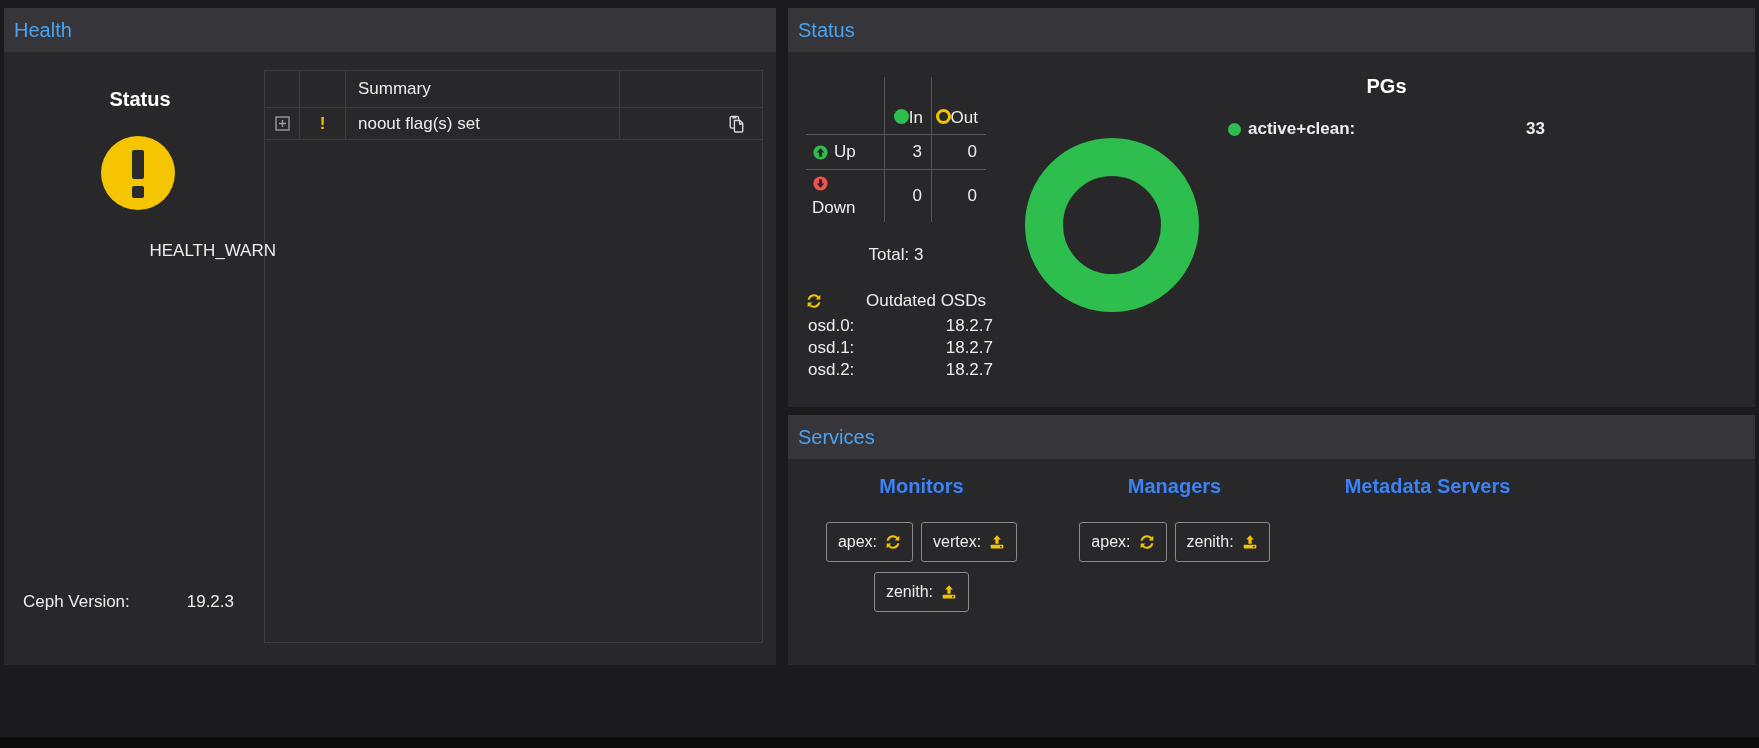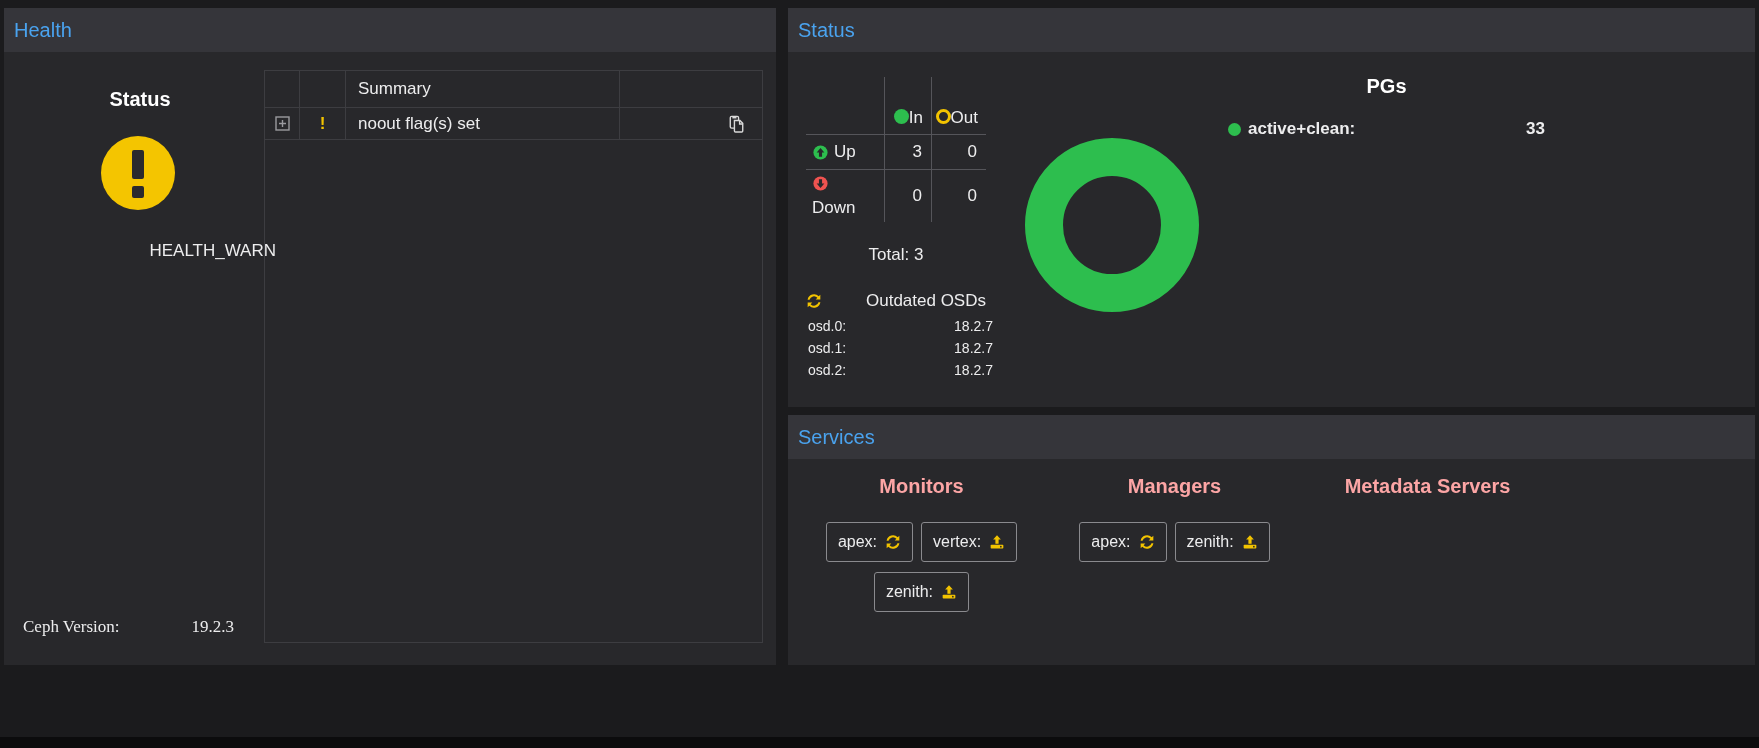--- a/index.html
+++ b/index.html
@@ -19,22 +19,22 @@
 
   
   #health{left:4px;top:8px;width:772px;height:657px;}
   .h-status-heading{position:absolute;left:0;top:36px;width:272px;text-align:center;
     font-size:20px;font-weight:bold;color:#fff;}
   .warn-circle{position:absolute;left:97px;top:84px;width:74px;height:74px;border-radius:50%;
     background:#f4c500;}
   .warn-bar{position:absolute;left:31px;top:14px;width:12px;height:29px;border-radius:2px;background:#2a2a2d;}
   .warn-dot{position:absolute;left:31px;bottom:12px;width:12px;height:12px;border-radius:2px;background:#2a2a2d;}
   .h-status-value{position:absolute;left:0;top:189px;width:272px;text-align:right;font-size:17px;}
-  .h-version{position:absolute;left:19px;top:565px;width:211px;display:flex;
-    justify-content:space-between;font-size:17px;font-family:Liberation Serif, serif;}
+  .h-version{position:absolute;left:19px;top:540px;width:211px;display:flex;
+    justify-content:space-between;font-size:17px;}
 
   .health-table{position:absolute;left:260px;top:18px;width:499px;height:573px;
     border:1px solid #3d3d41;border-top:1px solid #3d3d41;box-sizing:border-box;}
   .ht-row{display:flex;border-bottom:1px solid #3d3d41;box-sizing:border-box;}
   .ht-header{height:37px;}
   .ht-data{height:32px;}
   .ht-cell{display:flex;align-items:center;box-sizing:border-box;border-right:1px solid #3d3d41;}
   .ht-c1{width:35px;justify-content:center;}
   .ht-c2{width:46px;justify-content:center;}
   .ht-c3{width:274px;padding-left:12px;font-size:17px;}
@@ -50,36 +50,36 @@
   .og-val{justify-content:flex-end;padding-right:9px;}
   .bl{border-left:1px solid #55555a;}
   .bt{border-top:1px solid #55555a;}
   .og-up{gap:5px;padding-left:6px;}
   .og-down{display:block;padding:5px 0 0 6px;line-height:21px;font-size:17px;}
   .dot-in{width:15px;height:15px;border-radius:50%;background:#2dbe4e;margin-bottom:4px;}
   .ring-out{width:15px;height:15px;border-radius:50%;border:3px solid #f2c300;box-sizing:border-box;margin-bottom:4px;}
   .osd-total{position:absolute;left:18px;top:193px;width:180px;text-align:center;font-size:17px;}
   .outdated-head{position:absolute;left:18px;top:239px;width:180px;display:flex;
     justify-content:space-between;align-items:center;gap:18px;font-size:17px;}
-  .outdated-list{position:absolute;left:20px;top:263px;width:185px;font-size:14px;}
+  .outdated-list{position:absolute;left:20px;top:263px;width:185px;font-size:17px;}
   .od-row{height:22px;display:flex;justify-content:space-between;align-items:center;}
   .donut{position:absolute;left:237px;top:86px;width:98px;height:98px;
     border:38px solid #2dbe4e;border-radius:50%;}
   .pgs-heading{position:absolute;left:440px;top:23px;width:317px;text-align:center;
     font-size:20px;font-weight:bold;color:#fff;}
   .pgs-legend{position:absolute;left:440px;top:67px;width:317px;display:flex;
     align-items:center;gap:7px;font-size:17px;font-weight:bold;}
   .legend-dot{width:13px;height:13px;border-radius:50%;background:#2dbe4e;}
   .legend-val{margin-left:auto;}
 
   
   #services{left:788px;top:415px;width:967px;height:250px;}
   .svc-col{position:absolute;top:0;width:253px;}
   .svc-col-h{position:absolute;top:16px;left:0;width:253px;text-align:center;
-    font-size:20px;font-weight:bold;color:#fca5a5;}
+    font-size:20px;font-weight:bold;color:#3b82f6;}
   .svc-badges{position:absolute;top:63px;left:0;width:253px;display:flex;flex-wrap:wrap;
     justify-content:center;gap:10px 8px;}
   .badge{display:inline-flex;align-items:center;gap:8px;height:40px;padding:0 11px;
     border:1px solid #8a8a8e;border-radius:3px;font-size:16px;color:#ededee;box-sizing:border-box;}
 
   .bottom-bar{position:absolute;left:0;top:737px;width:1759px;height:11px;background:#0c0c0d;}
   .icon{display:inline-flex;align-items:center;justify-content:center;}
 </style>
 </head>
 <body>

